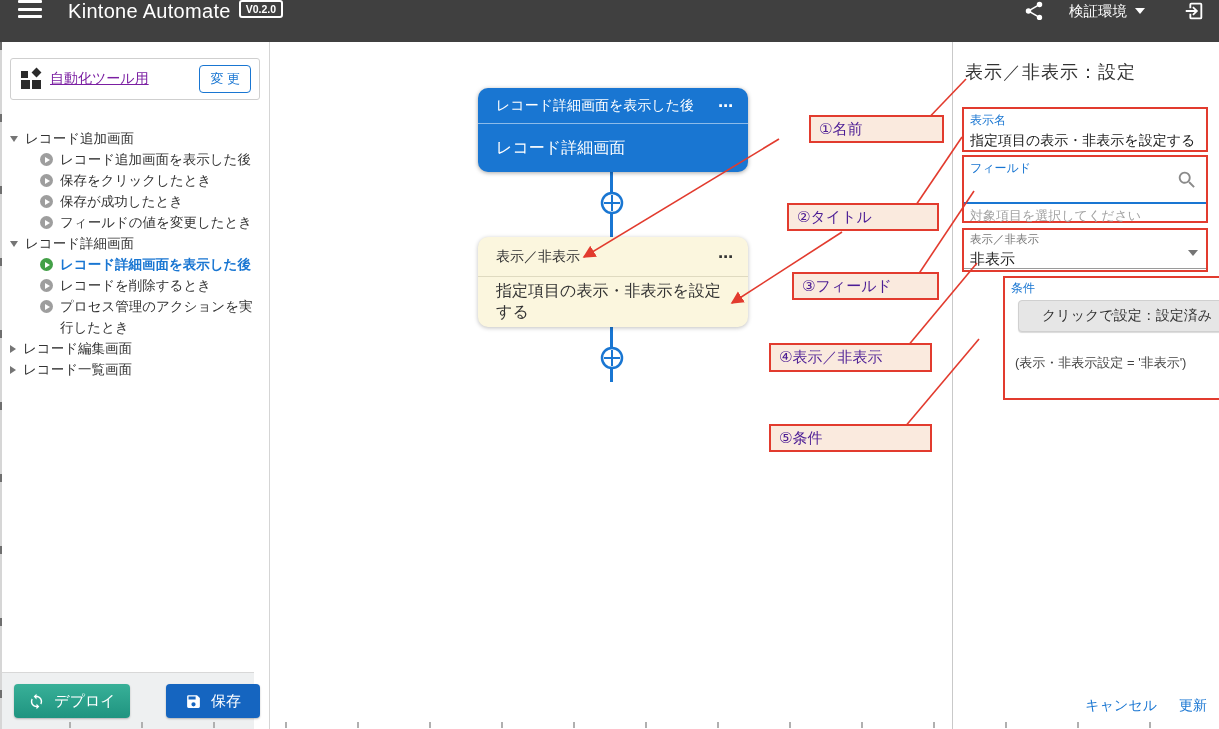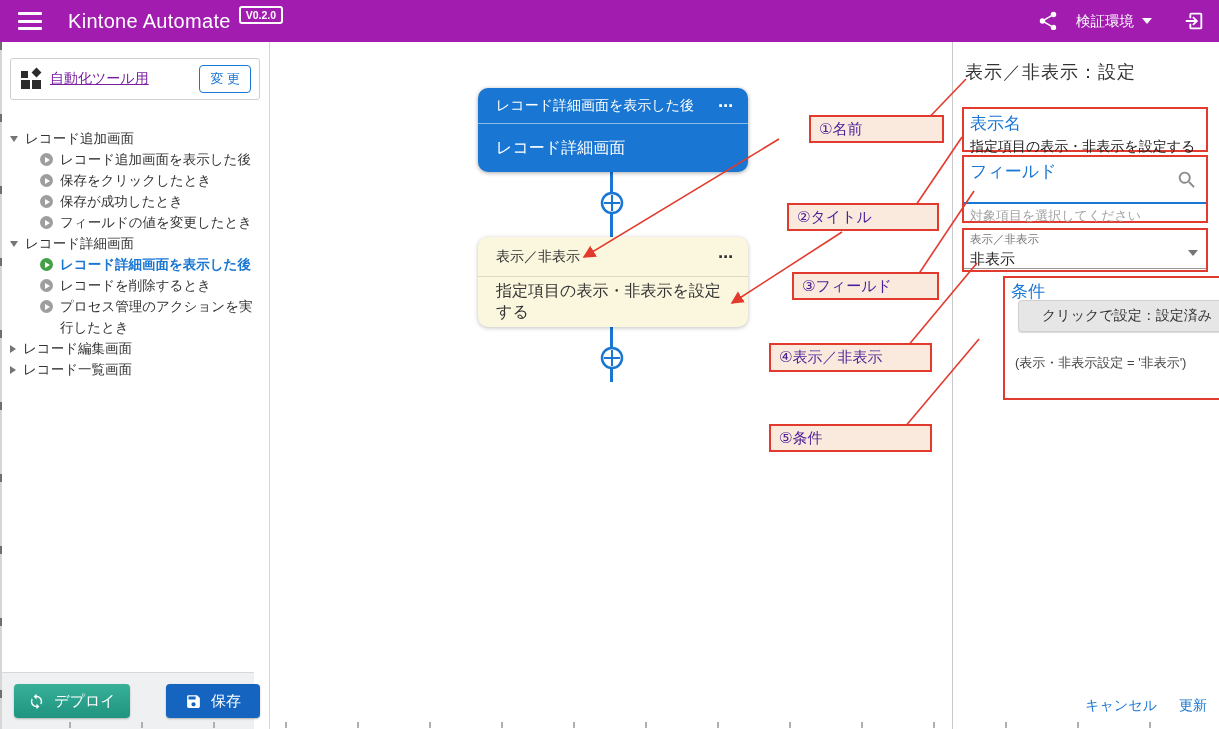--- a/index.html
+++ b/index.html
@@ -1,26 +1,26 @@
 <!DOCTYPE html>
 <html><head>
 <meta charset="utf-8">
 <style>
   * { margin:0; padding:0; box-sizing:border-box; }
   html,body { width:1219px; height:729px; }
   body { font-family:"Liberation Sans","DejaVu Sans",sans-serif; background:#fff; overflow:hidden; }
   #app { position:relative; width:1219px; height:729px; background:#fff; overflow:hidden; }
 
   
-  #header { position:absolute; left:0; top:0; width:1219px; height:42px; background:#a21caf; display:flex; align-items:center; z-index:20; }
+  #header { position:absolute; left:0; top:0; width:1219px; height:42px; background:#404040; display:flex; align-items:flex-start; z-index:20; }
   .hamburger { width:24px; height:18px; margin-left:18px; display:flex; flex-direction:column; justify-content:space-between; cursor:pointer; }
   .hamburger i { display:block; height:3px; background:#fff; border-radius:1px; }
   .h-title { color:#fff; font-size:20px; font-weight:500; margin-left:26px; letter-spacing:.3px; }
   .h-badge { color:#fff; border:2px solid #fff; border-radius:3px; font-size:10.5px; font-weight:bold; padding:0 5px; line-height:14px; margin-left:8px; margin-bottom:12px; }
-  .h-right { margin-left:auto; display:flex; align-items:center; gap:17px; margin-right:14px; color:#fff; }
+  .h-right { margin-left:auto; display:flex; align-items:center; gap:24px; margin-right:14px; color:#fff; }
   .h-env { display:flex; align-items:center; gap:8px; font-size:14.5px; cursor:pointer; }
   .caret-down { width:0; height:0; border-left:5px solid transparent; border-right:5px solid transparent; border-top:6px solid #fff; }
   .h-icon { width:22px; height:22px; display:block; cursor:pointer; }
   .h-logout { margin-left:14px; }
 
   
   #sidebar { position:absolute; left:0; top:42px; width:270px; bottom:0; background:#fff; border-right:1px solid #d5d5d5; z-index:5; }
   .appbox { position:absolute; left:10px; top:16px; width:250px; height:42px; border:1px solid #cfcfcf; border-radius:3px; display:flex; align-items:center; background:#fff; }
   .appicon { position:relative; width:20px; height:20px; margin-left:10px; flex:0 0 auto; }
   .appicon i { position:absolute; background:#2b2b2b; }
@@ -63,21 +63,21 @@
   .anno { position:absolute; height:28px; background:#faeade; border:2px solid #e23b2e; display:flex; align-items:center; padding-left:8px; font-size:15px; color:#4c1d95; z-index:11;margin-left:24px; }
 
   
   #panel { position:absolute; left:952px; top:42px; width:267px; bottom:0; background:#fff; border-left:1px solid #c9c9c9; z-index:4; }
   .p-title { position:absolute; left:12px; top:18px; font-size:18px; color:#333; letter-spacing:1px; }
   .pgroup { position:absolute; left:9px; width:246px; border:2px solid #e23b2e; background:#fff; }
   .g1 { top:65px; height:45px; padding:3px 6px; }
   .g2 { top:113px; height:68px; padding:3px 6px; }
   .g3 { top:186px; height:44px; padding:2px 6px; }
   .g4 { top:234px; height:124px; padding:2px 6px;margin-left:41px; }
-  .plabel { font-size:17px; }
+  .plabel { font-size:12px; }
   .plabel.blue { color:#1976d2; }
   .plabel.gray { color:#757575; font-size:11.5px; }
   .pvalue { font-size:14px; color:#222; margin-top:3px; white-space:nowrap; }
   .g3 .pvalue { font-size:15px; }
   .search-ic { position:absolute; right:8px; top:12px; width:22px; height:22px; cursor:pointer; }
   .blue-underline { position:absolute; left:0; right:0; top:45px; height:2px; background:#1976d2; }
   .pplaceholder { position:absolute; left:6px; top:50px; font-size:13px; color:#a3a3a3; white-space:nowrap; }
   .sel-caret { position:absolute; right:8px; top:20px; width:0; height:0; border-left:5px solid transparent; border-right:5px solid transparent; border-top:6px solid #757575; }
   .g3-underline { position:absolute; left:0; right:0; bottom:1px; height:1px; background:#9a9a9a; }
   .cond-btn { position:absolute; left:13px; top:22px; width:218px; height:32px; background:#e6e6e6; border:1px solid #d0d0d0; border-radius:4px; font-size:14px; color:#333; font-family:inherit; cursor:pointer; box-shadow:0 1px 1px rgba(0,0,0,.15); }

